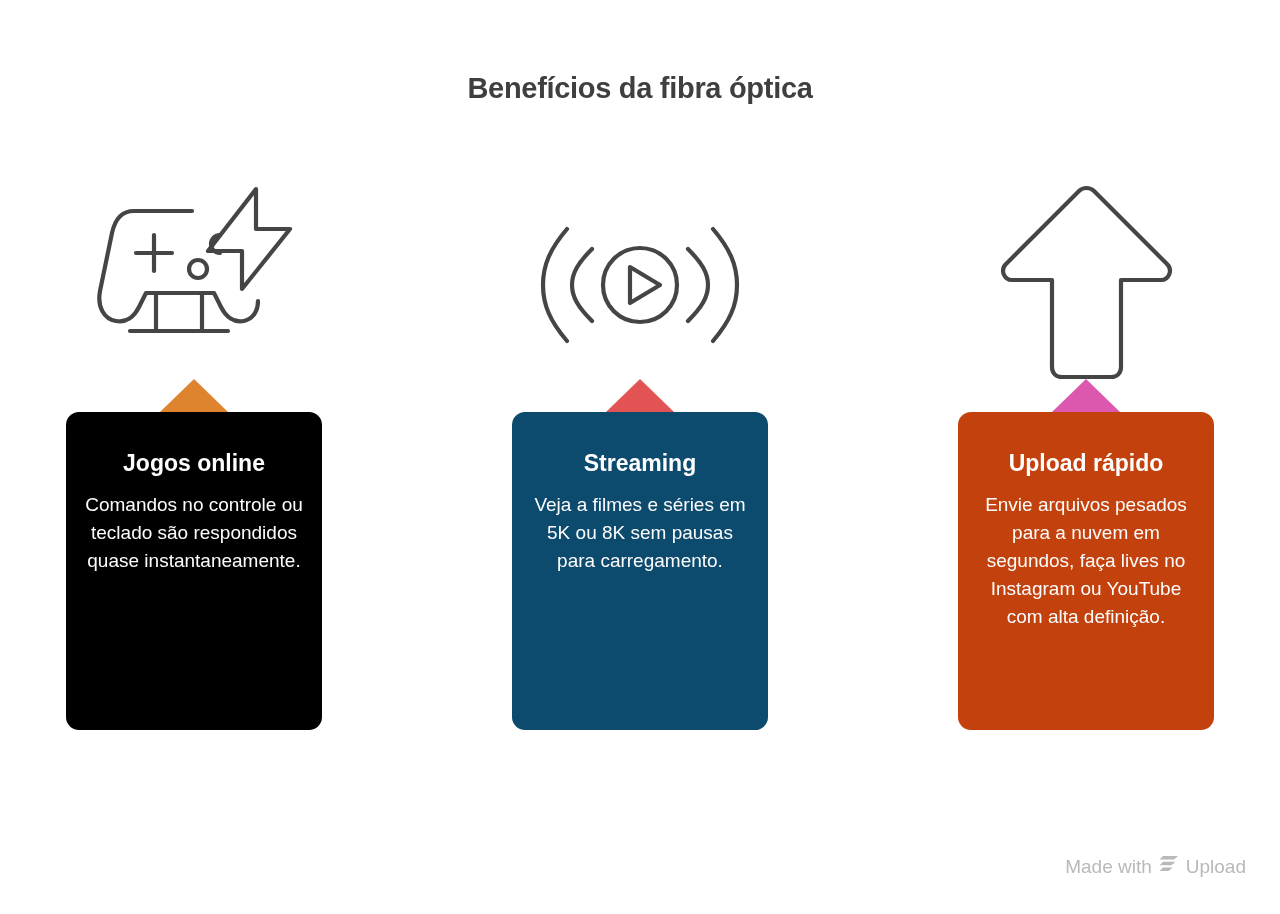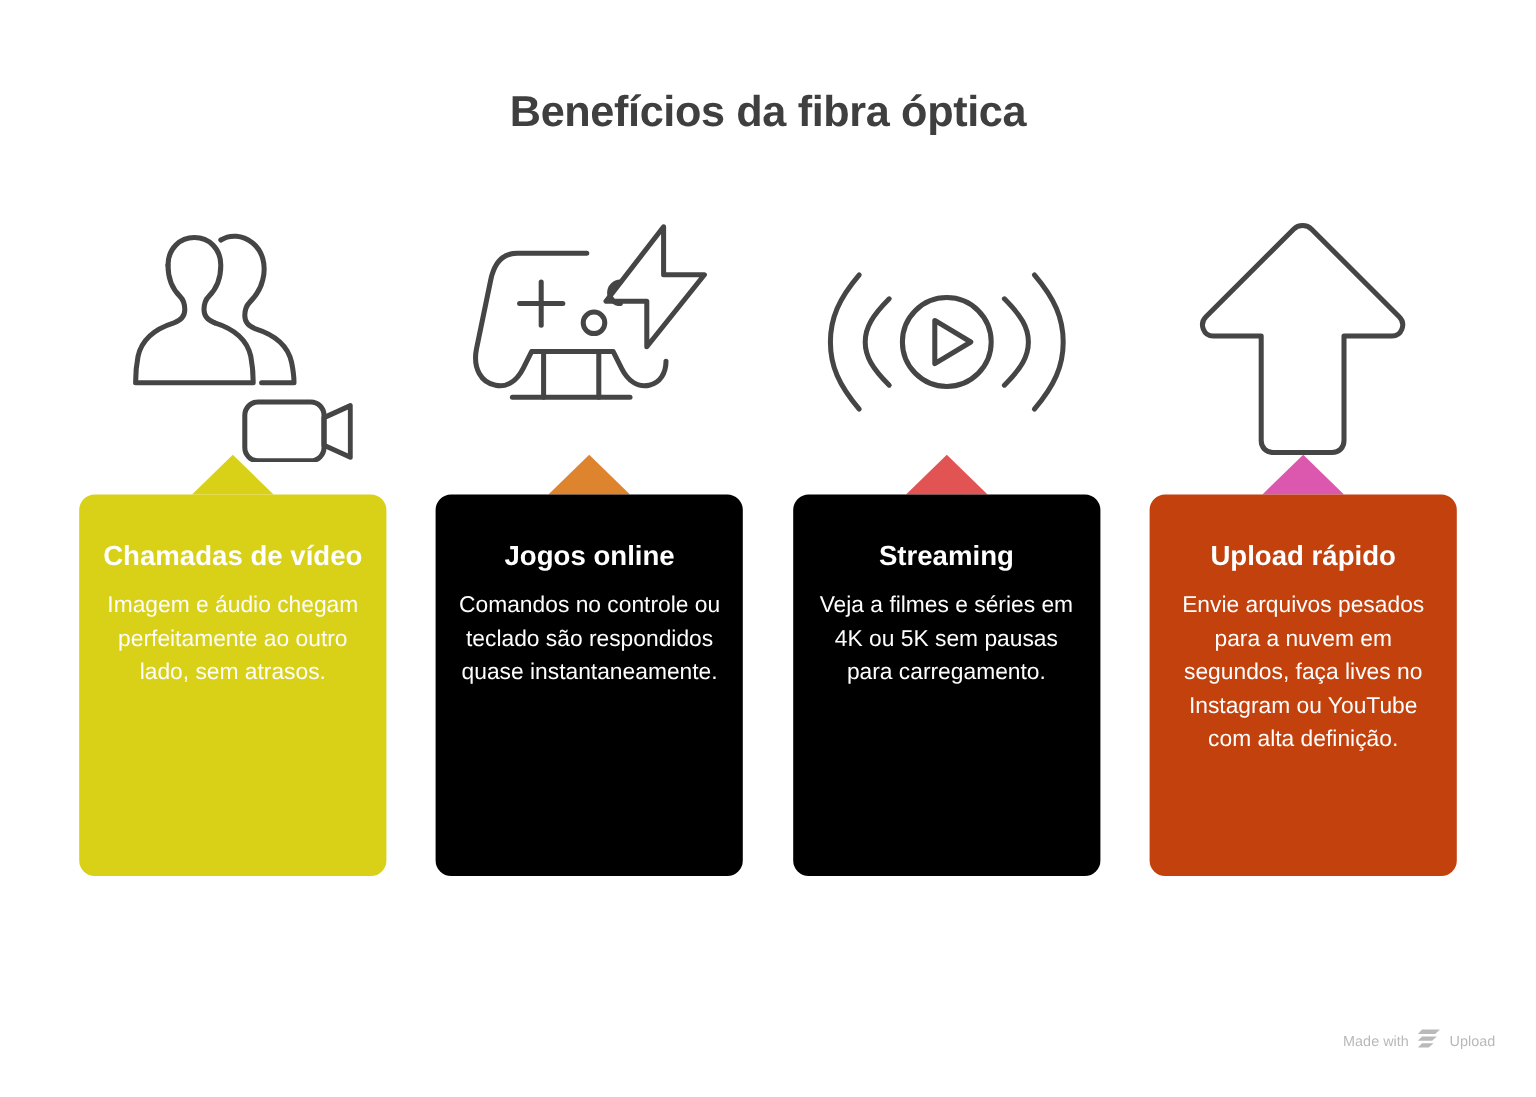--- a/index.html
+++ b/index.html
@@ -15,21 +15,21 @@
     overflow: hidden;
   }
 
   
   #page-title {
     position: absolute;
     top: 72px;
     left: 0;
     width: 1280px;
     text-align: center;
-    font-size: 36px;
+    font-size: 29px;
     font-weight: bold;
     color: #3f3f3f;
     letter-spacing: -0.3px;
   }
 
   
   #columns {
     position: absolute;
     top: 170px;
     left: 60px;
@@ -110,60 +110,31 @@
 
   
   #watermark {
     position: absolute;
     right: 34px;
     bottom: 36px;
     display: flex;
     align-items: center;
     gap: 7px;
     color: #b9b9b9;
-    font-size: 12px;
+    font-size: 19px;
   }
   #watermark .wm-logo { display: block; }
 </style>
 </head>
 <body>
 
 <div id="page-title">Benefícios da fibra óptica</div>
 
 <div id="columns">
 
-  <div class="column col-0">
-    <div class="icon-box">
-      <svg width="200" height="200" viewBox="0 0 200 200" fill="none" stroke="#454545" stroke-width="4.2" stroke-linecap="round" stroke-linejoin="round">
-
-        <path d="M46 36 C46 22 56 13 68 13 C80 13 90 22 90 36 C90 48 85 57 80 62 C77 65 76 68 76 73
-                 C76 78 79 82 85 84"></path>
-
-        <path d="M85 84 C101 89 112 98 115 112 C117 122 117 128 117 134 L19 134
-                 C19 128 19 122 21 112 C24 98 35 89 51 84 C57 82 60 78 60 73
-                 C60 68 59 65 56 62 C51 57 46 48 46 36"></path>
-
-        <path d="M90 15 C98 10 108 11 116 17 C125 24 128 36 125 48 C123 57 118 63 114 67
-                 C111 70 110 73 110 78 C110 83 113 87 119 89 C135 94 146 103 149 117
-                 C151 127 151 128 151 134 L124 134"></path>
-
-        <rect x="110" y="150" width="66" height="49" rx="11" ry="11"></rect>
-
-        <path d="M176 163 L198 153 L198 196 L176 186 Z"></path>
-      </svg>
-    </div>
-
-    <div class="card-wrap">
-      <div class="notch" style="border-bottom:33px solid #D9D018;"></div>
-      <div class="card" style="background:#D9D018;">
-        <div class="card-title">Chamadas de vídeo</div>
-        <div class="card-desc">Imagem e áudio chegam perfeitamente ao outro lado, sem atrasos.</div>
-      </div>
-    </div>
-  </div>
 
   <div class="column col-1">
     <div class="icon-box">
       <svg width="200" height="200" viewBox="0 0 200 200" fill="none" stroke="#454545" stroke-width="4.2" stroke-linecap="round" stroke-linejoin="round">
 
         <path d="M98 26 L40 26 C28 26 21 34 18 48 L6 106 C3 122 10 134 22 136
                  C32 138 40 132 45 122 L52 108 L120 108 L127 122
                  C132 132 140 138 150 136 C159 134 164 126 164 116"></path>
 
         <line x1="62" y1="108" x2="62" y2="146"></line>
@@ -200,23 +171,23 @@
         <path d="M52 44 C38 58 32 68 32 80 C32 92 38 102 52 116"></path>
         <path d="M148 44 C162 58 168 68 168 80 C168 92 162 102 148 116"></path>
 
         <path d="M27 24 C10 44 3 60 3 80 C3 100 10 116 27 136"></path>
         <path d="M173 24 C190 44 197 60 197 80 C197 100 190 116 173 136"></path>
       </svg>
     </div>
 
     <div class="card-wrap">
       <div class="notch" style="border-bottom:33px solid #E25454;"></div>
-      <div class="card" style="background:#000000;">
+      <div class="card" style="background:#0c4a6e;">
         <div class="card-title">Streaming</div>
-        <div class="card-desc">Veja a filmes e séries em 4K ou 5K sem pausas para carregamento.</div>
+        <div class="card-desc">Veja a filmes e séries em 5K ou 8K sem pausas para carregamento.</div>
       </div>
     </div>
   </div>
 
   <div class="column col-3">
     <div class="icon-box">
       <svg width="175" height="200" viewBox="0 0 175 200" fill="none" stroke="#454545" stroke-width="4.2" stroke-linecap="round" stroke-linejoin="round">
         <path d="M80 6 C84 2 91 2 95 6
                  L168 79 C174 85 170 95 162 95
                  L122 95 L122 182 C122 188 118 192 112 192

